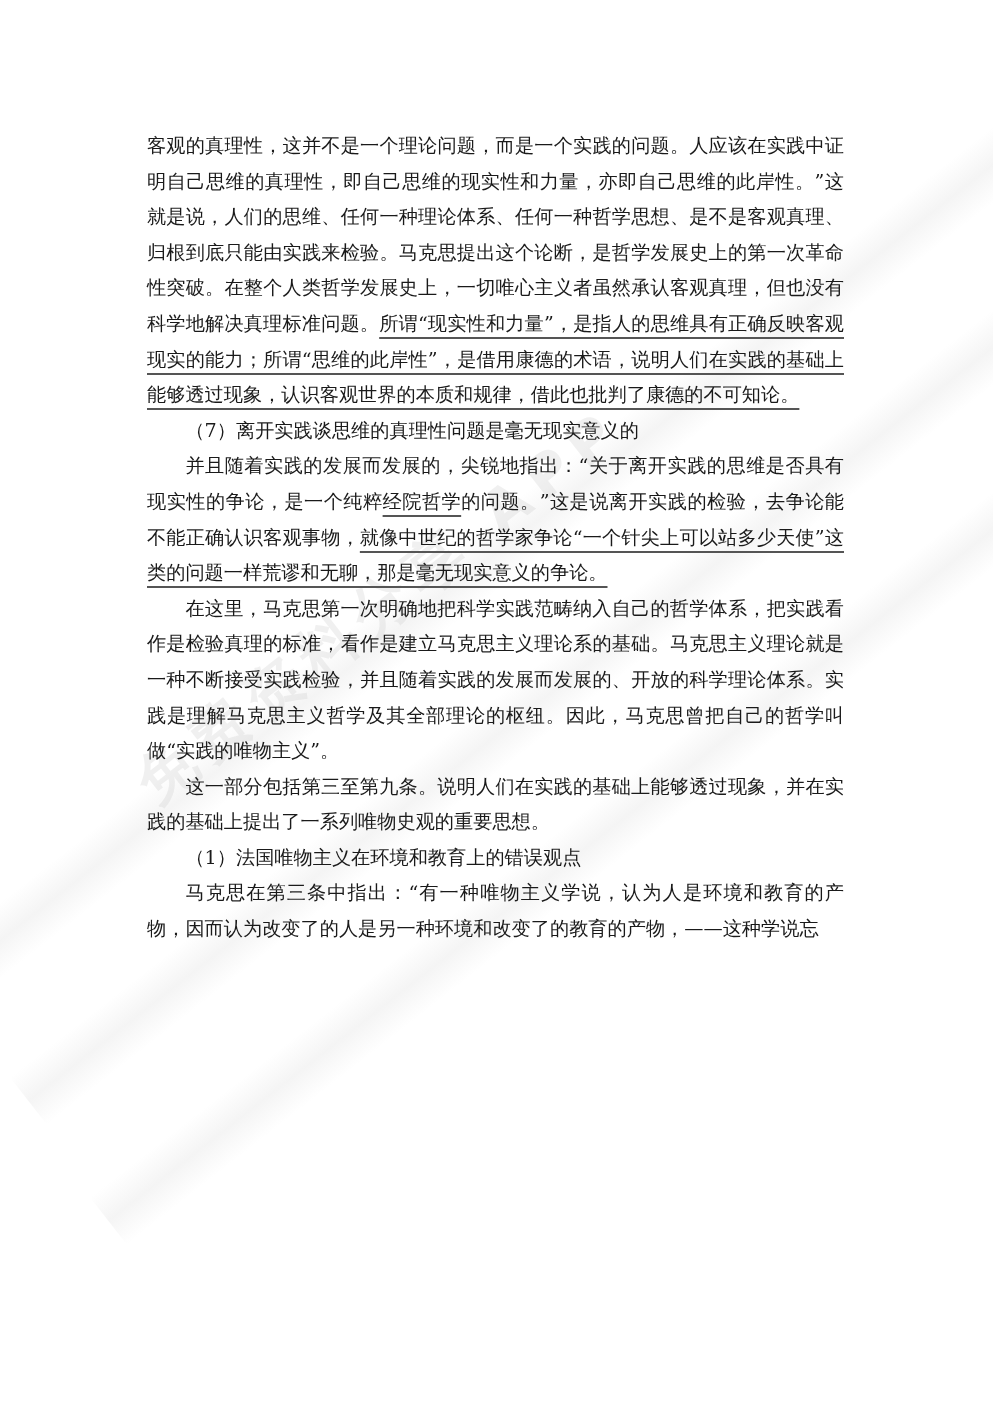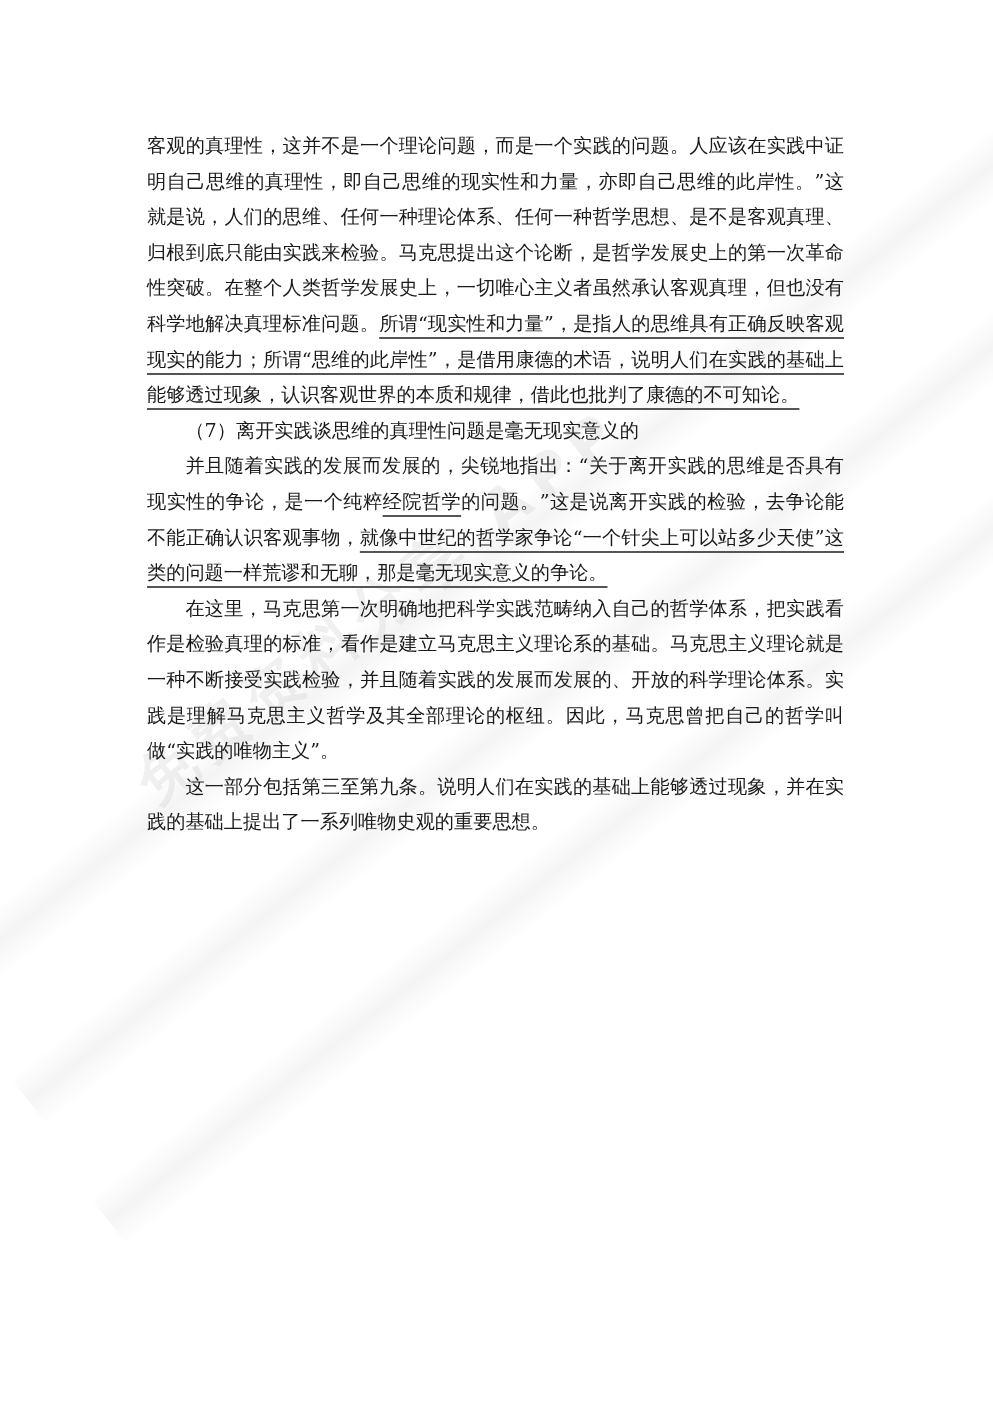--- a/index.html
+++ b/index.html
@@ -48,13 +48,19 @@
   </p>
   <p class="indent">
     <span>并且随着实践的发展而发展的，尖锐地指出：“关于离开实践的思维是否具有现实性的争论，是一个纯粹</span><span class="u">经院哲学</span><span>的问题。”这是说离开实践的检验，去争论能不能正确认识客观事物，</span><span class="u">就像中世纪的哲学家争论“一个针尖上可以站多少天使”这类的问题一样荒谬和无聊，那是毫无现实意义的争论。</span>
   </p>
   <p class="indent">
     <span>在这里，马克思第一次明确地把科学实践范畴纳入自己的哲学体系，把实践看作是检验真理的标准，看作是建立马克思主义理论系的基础。马克思主义理论就是一种不断接受实践检验，并且随着实践的发展而发展的、开放的科学理论体系。实践是理解马克思主义哲学及其全部理论的枢纽。因此，马克思曾把自己的哲学叫做“实践的唯物主义”。</span>
   </p>
   <p class="indent">
     <span>这一部分包括第三至第九条。说明人们在实践的基础上能够透过现象，并在实践的基础上提出了一系列唯物史观的重要思想。</span>
   </p>
+  <p class="indent">
+    <span>（1）法国唯物主义在环境和教育上的错误观点</span>
+  </p>
+  <p class="indent">
+    <span>马克思在第三条中指出：“有一种唯物主义学说，认为人是环境和教育的产物，因而认为改变了的人是另一种环境和改变了的教育的产物，——这种学说忘</span>
+  </p>
 </div>
 
 </body></html>

